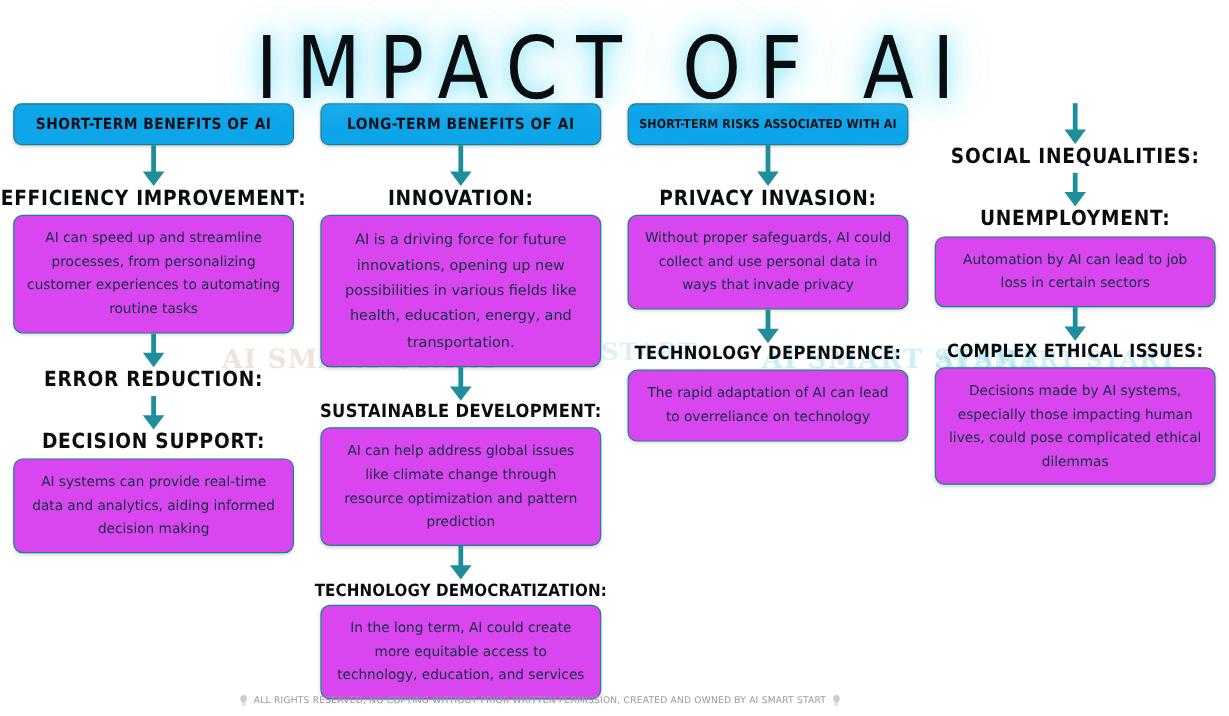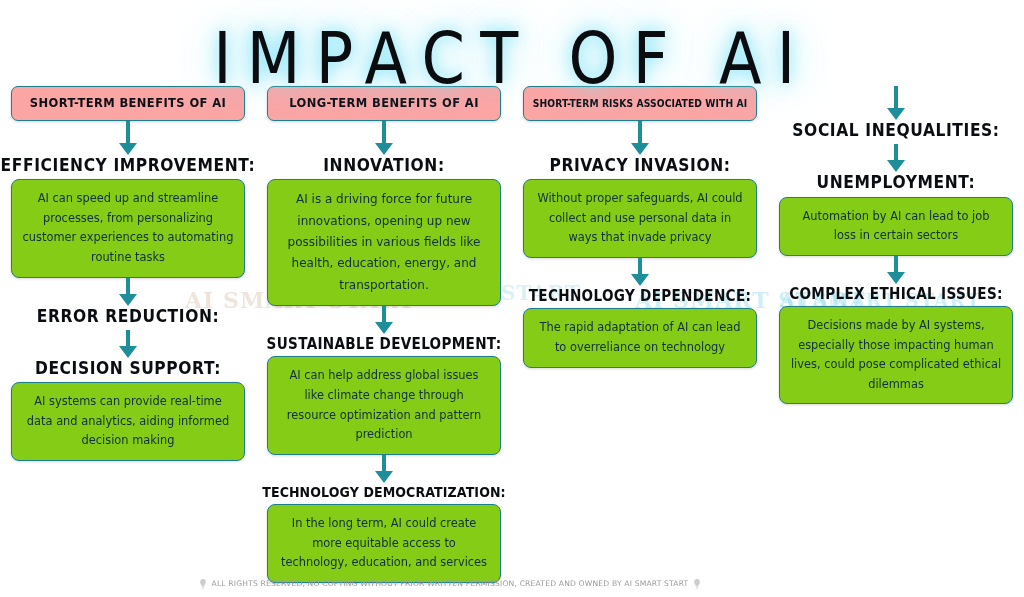--- a/index.html
+++ b/index.html
@@ -75,21 +75,21 @@
     display: flex;
     flex-direction: column;
     align-items: center;
   }
 
   
   .col-header {
     width: 234px;
     height: 35px;
     box-sizing: border-box;
-    background: #fca5a5;
+    background: #0ea5e9;
     border: 1.6px solid #1d7f8c;
     border-radius: 7px;
     display: flex;
     align-items: center;
     justify-content: center;
     box-shadow: 0 1px 3px rgba(0,0,0,.18);
   }
   .col-header-label {
     font-family: "DejaVu Sans", sans-serif;
     font-weight: 700;
@@ -140,21 +140,21 @@
     white-space: nowrap;
     margin: 2px 0 6px 0;
   }
   .sec-title.sm  { font-size: 13.6px; letter-spacing: .3px; }
   .sec-title.xsm { font-size: 12.6px; letter-spacing: .1px; }
 
   
   .card {
     width: 234px;
     box-sizing: border-box;
-    background: #84cc16;
+    background: #d946ef;
     border: 1.6px solid #1d7f8c;
     border-radius: 8px;
     padding: 9px 10px;
     box-shadow: 0 1px 3px rgba(0,0,0,.16);
     display: flex;
     align-items: center;
     justify-content: center;
   }
   .card-text {
     font-family: "DejaVu Sans", sans-serif;

